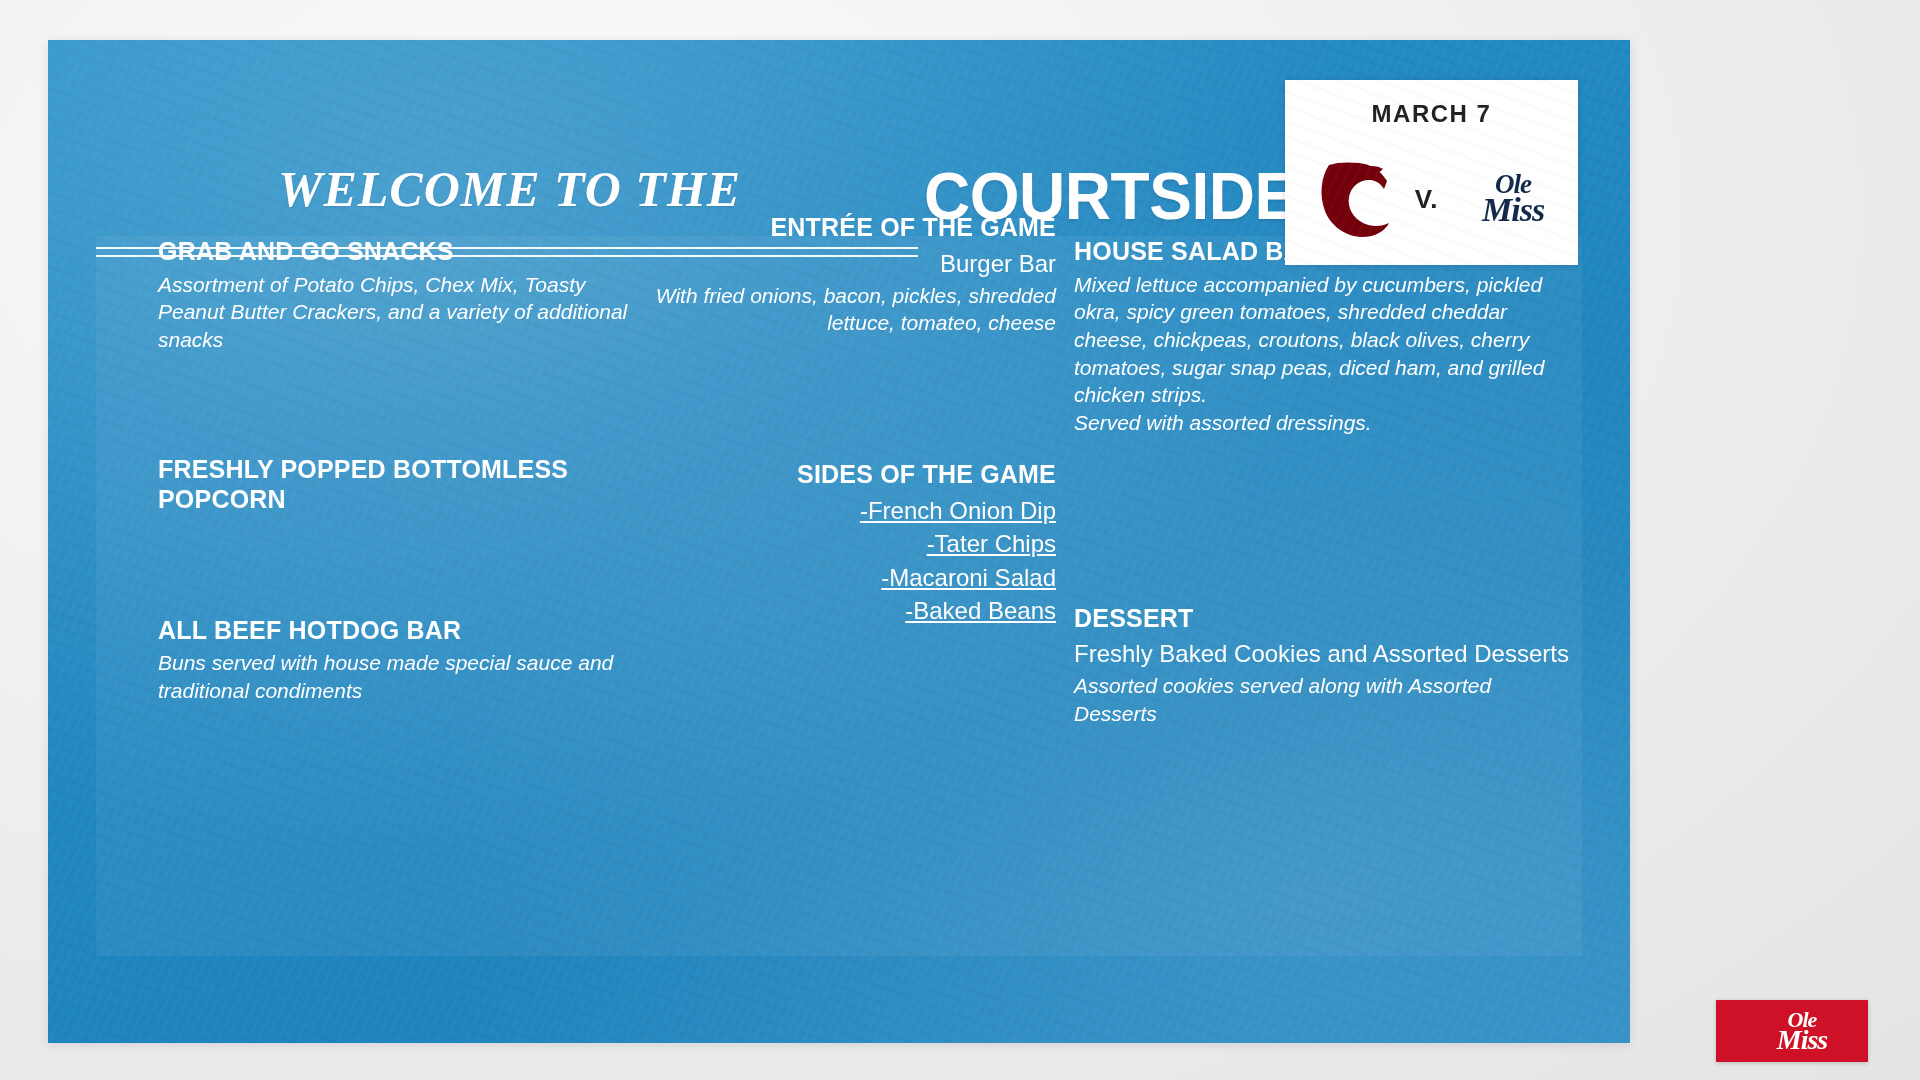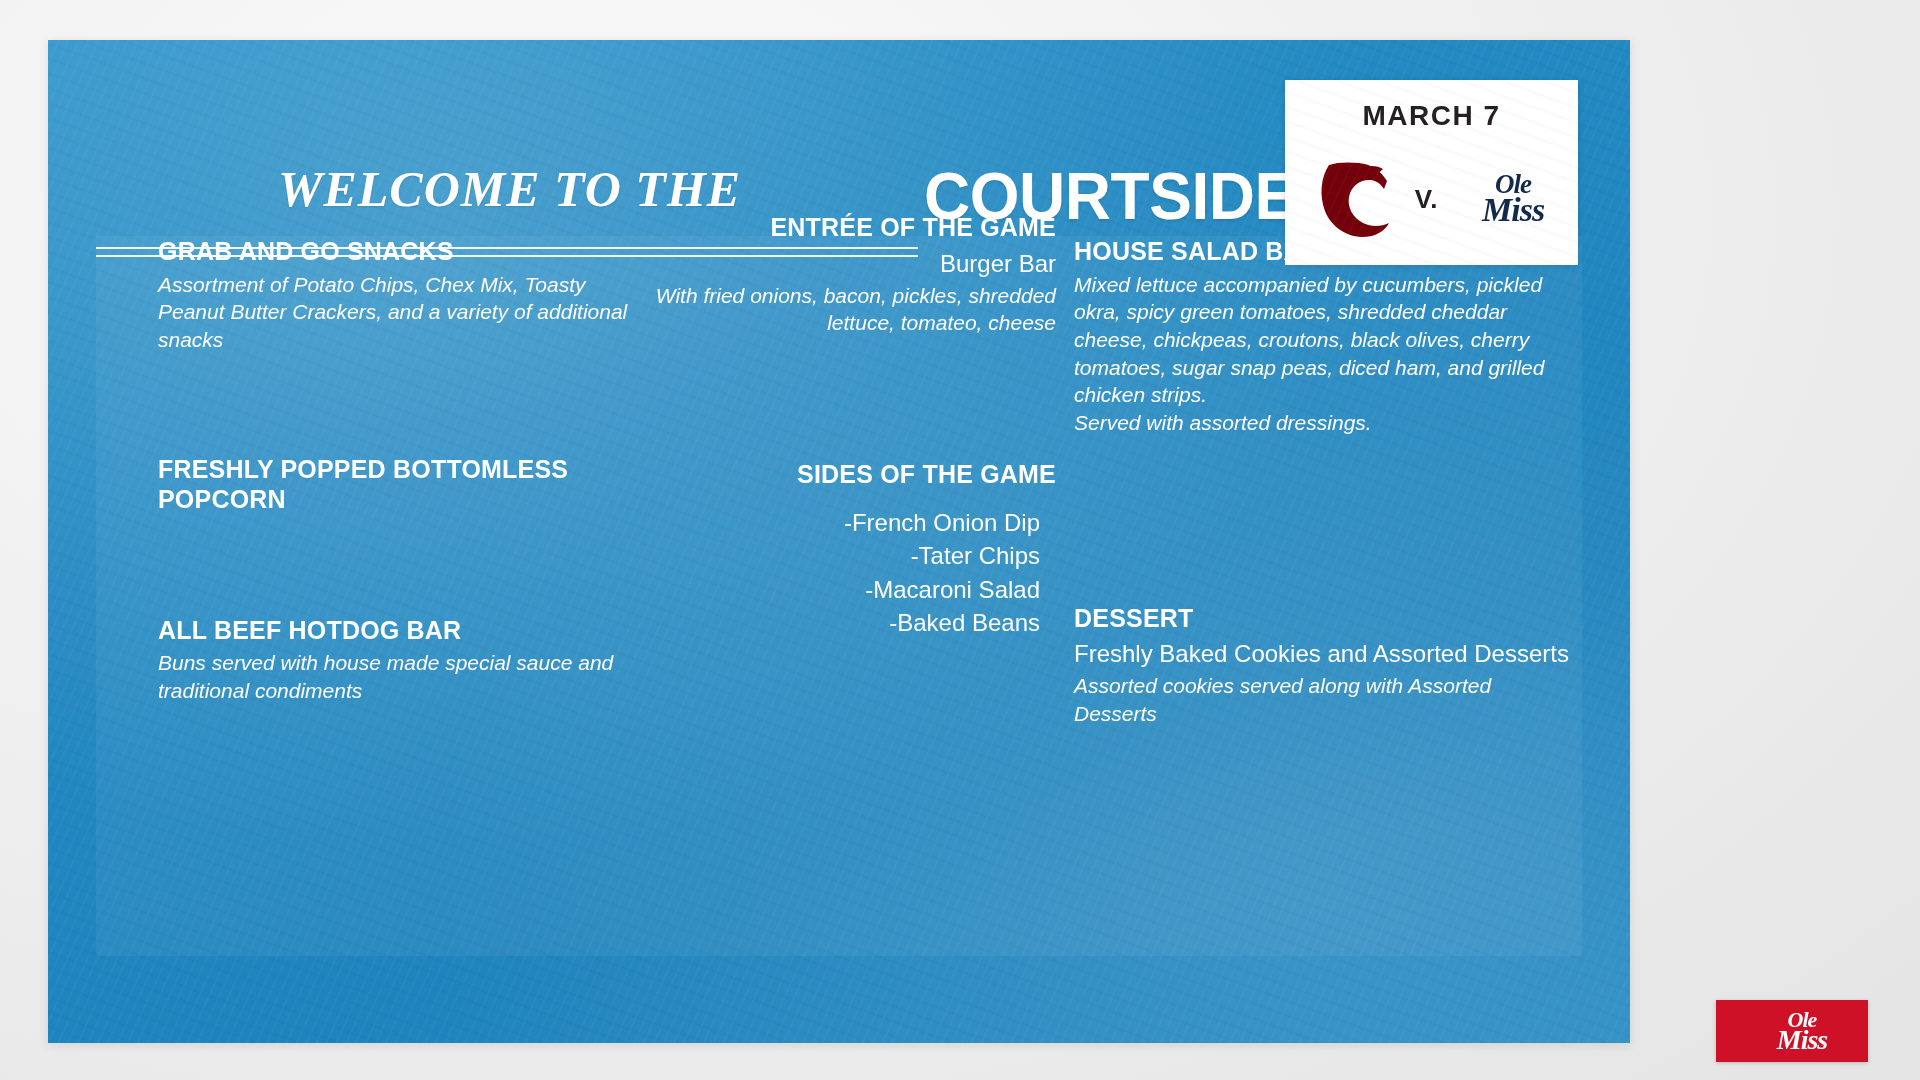--- a/index.html
+++ b/index.html
@@ -105,21 +105,21 @@
     box-shadow: 0 1px 6px rgba(0,0,0,0.15);
   }
 
   #matchup-date {
     position: absolute;
     top: 20px;
     left: 0;
     width: 100%;
     text-align: center;
     font-weight: bold;
-    font-size: 28px;
+    font-size: 24px;
     letter-spacing: 1.5px;
     color: #231f20;
   }
 
   #matchup-row {
     position: absolute;
     top: 74px;
     left: 0;
     width: 100%;
     height: 90px;
@@ -200,21 +200,21 @@
 
   .block-desc {
     font-style: italic;
     font-size: 21px;
     line-height: 1.32;
     margin: 0;
     color: #ffffff;
     font-weight: normal;
   }
 
-  .list { margin: 16px; padding: 0; list-style: none; }
+  .list { margin: 0; padding: 0; list-style: none; text-decoration: underline; }
   .list li {
     font-size: 24px;
     line-height: 1.4;
     color: #ffffff;
   }
   .gap-xl { height: 96px; }
 
   
   #olemiss-badge {
     position: absolute;

